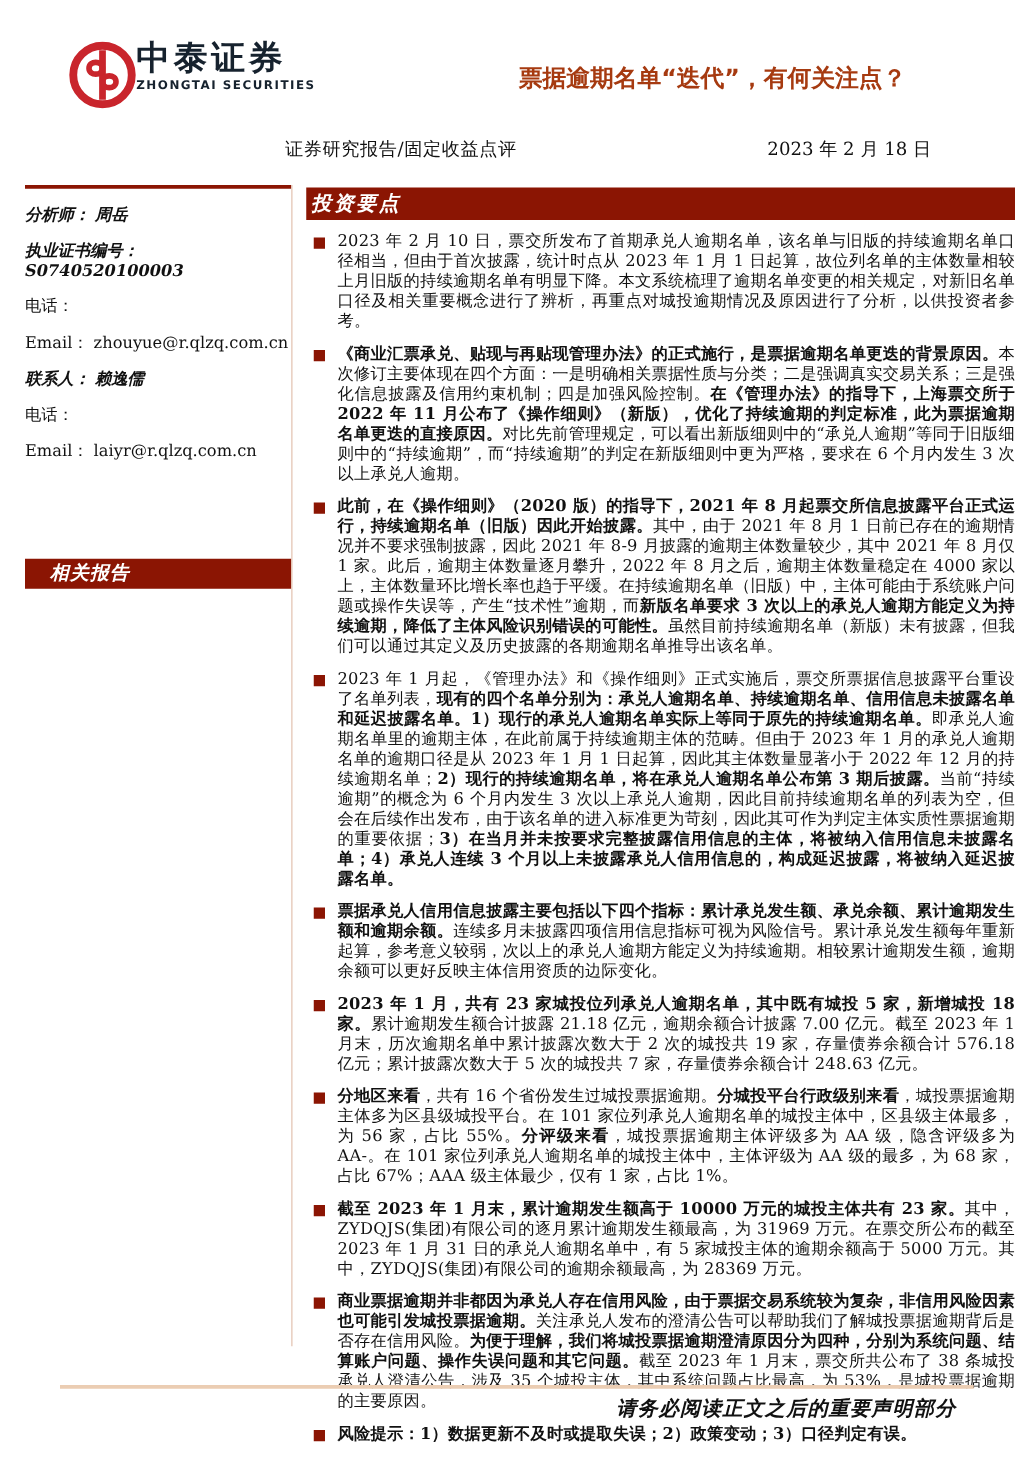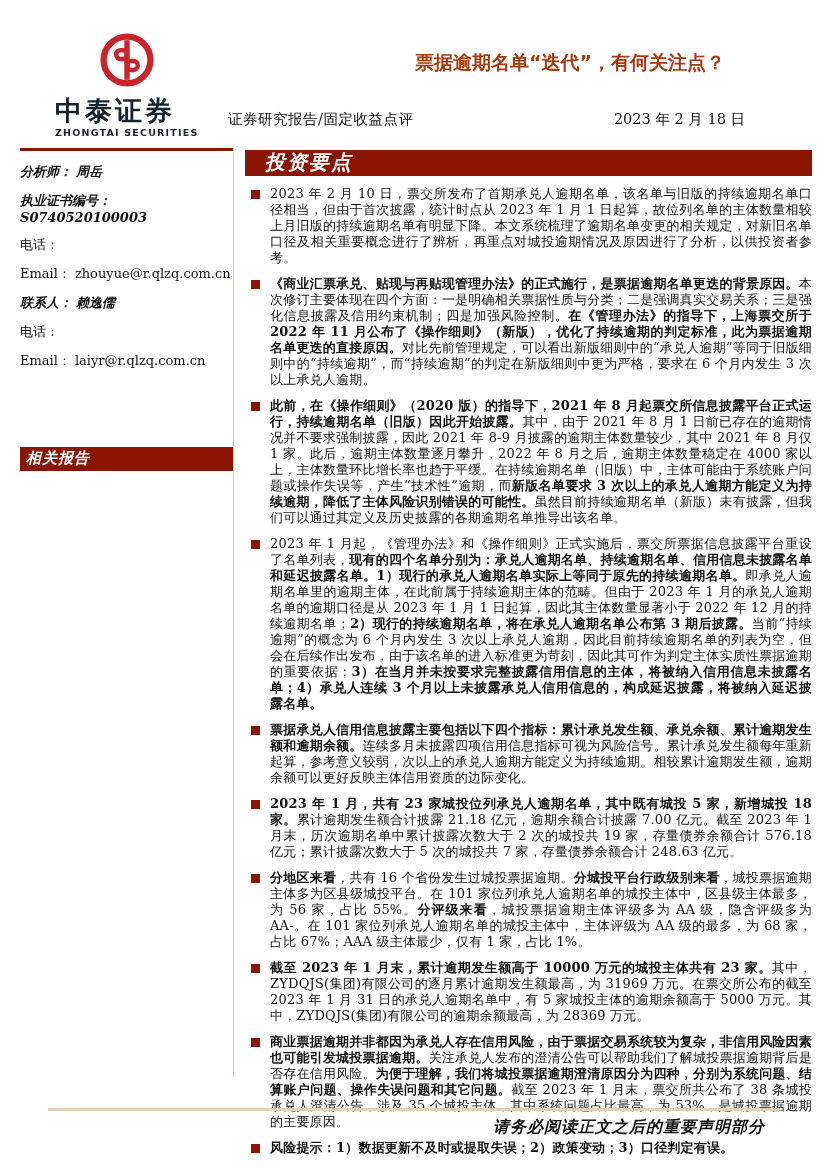--- a/index.html
+++ b/index.html
@@ -9,44 +9,44 @@
     --ink:#111111;
     --divider:#e3c3b2;
     --footer-line:#ebcdb3;
   }
   *{margin:0;padding:0;box-sizing:border-box;}
   html,body{background:#ffffff;}
   body{font-family:"DejaVu Serif","Liberation Serif",serif;color:var(--ink);}
   .page{position:relative;width:827px;height:1169px;background:#fff;overflow:hidden;margin:0 auto;}
 
   
-  .logo-block{position:absolute;left:55px;top:33px;display:flex;align-items:center;gap:10px;flex-direction:column;}
+  .logo-block{position:absolute;left:55px;top:33px;display:flex;}
   .logo-mark{width:54px;height:54px;flex:0 0 auto;}
   .logo-text{display:flex;flex-direction:column;line-height:1;}
   .logo-cn{font-family:"DejaVu Sans","Liberation Sans",sans-serif;font-weight:bold;font-size:27px;letter-spacing:3px;color:#16222e;}
   .logo-en{font-family:"DejaVu Sans","Liberation Sans",sans-serif;font-weight:bold;font-size:9.5px;letter-spacing:1.2px;color:#16222e;margin-top:4px;}
   .report-title{position:absolute;left:330px;top:50px;width:480px;text-align:center;
     font-weight:bold;font-size:19px;color:var(--title-red);font-family:"DejaVu Sans","Liberation Sans",sans-serif;}
   .meta-row{position:absolute;left:228px;top:110px;width:572px;display:flex;justify-content:space-between;font-size:14.5px;}
   .meta-type{letter-spacing:0.5px;}
   .meta-date{margin-right:55px;}
 
   
   .sidebar{position:absolute;left:20px;top:148px;width:213px;border-top:3px solid var(--accent);padding-top:12px;}
   .side-row{font-size:13px;margin-bottom:11px;}
   .side-row.kai{font-weight:bold;font-style:italic;}
   .side-row .lbl{margin-right:4px;}
   .related-bar{position:absolute;left:20px;top:447px;width:213px;height:24px;background:var(--accent);
-    color:#fff;font-weight:bold;font-style:italic;font-size:15px;line-height:23px;padding-left:6px;letter-spacing:1px;}
+    color:#fff;font-weight:bold;font-style:italic;font-size:15px;line-height:23px;padding-left:20px;letter-spacing:1px;}
   .v-divider{position:absolute;left:233px;top:148px;width:1px;height:929px;background:var(--divider);}
 
   
   .main{position:absolute;left:245px;top:150px;width:567px;}
   .section-bar{background:var(--accent);color:#ffffff;font-weight:bold;font-style:italic;
-    font-size:20px;height:26px;line-height:25px;padding-left:20px;letter-spacing:2px;}
+    font-size:16px;height:26px;line-height:25px;padding-left:4px;letter-spacing:2px;}
   .bullets{margin-top:8px;}
   .bullet{display:flex;margin-top:10px;}
   .bullet .marker{flex:0 0 auto;width:9px;height:9px;background:var(--accent);margin:4px 10px 0 6px;}
   .bullet p{flex:1 1 auto;font-size:13px;line-height:16px;text-align:justify;letter-spacing:0.2px;}
   .bullet p .b{font-weight:bold;}
 
   
   .footer-line{position:absolute;left:48px;top:1108px;width:731px;height:3px;background:var(--footer-line);}
   .footer-note{position:absolute;right:62px;top:1117px;font-size:16px;font-weight:bold;font-style:italic;letter-spacing:1px;}
 </style>

